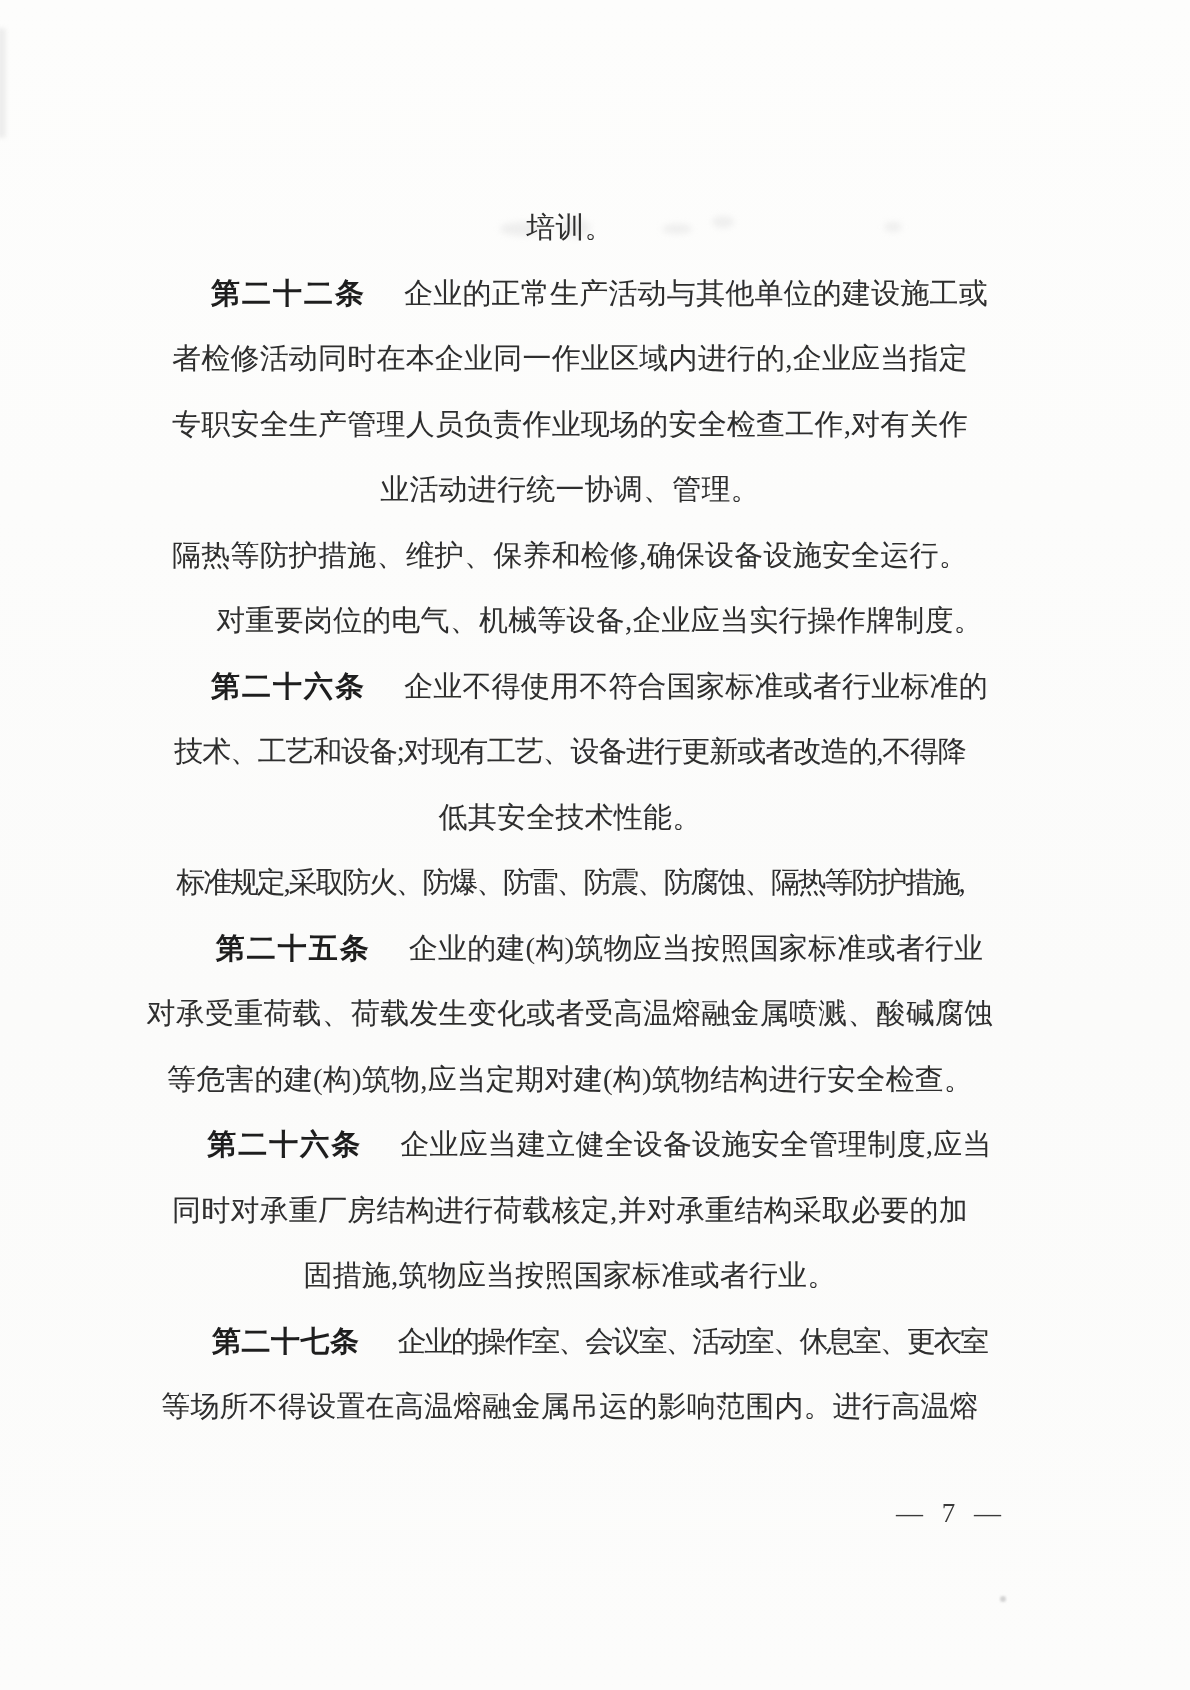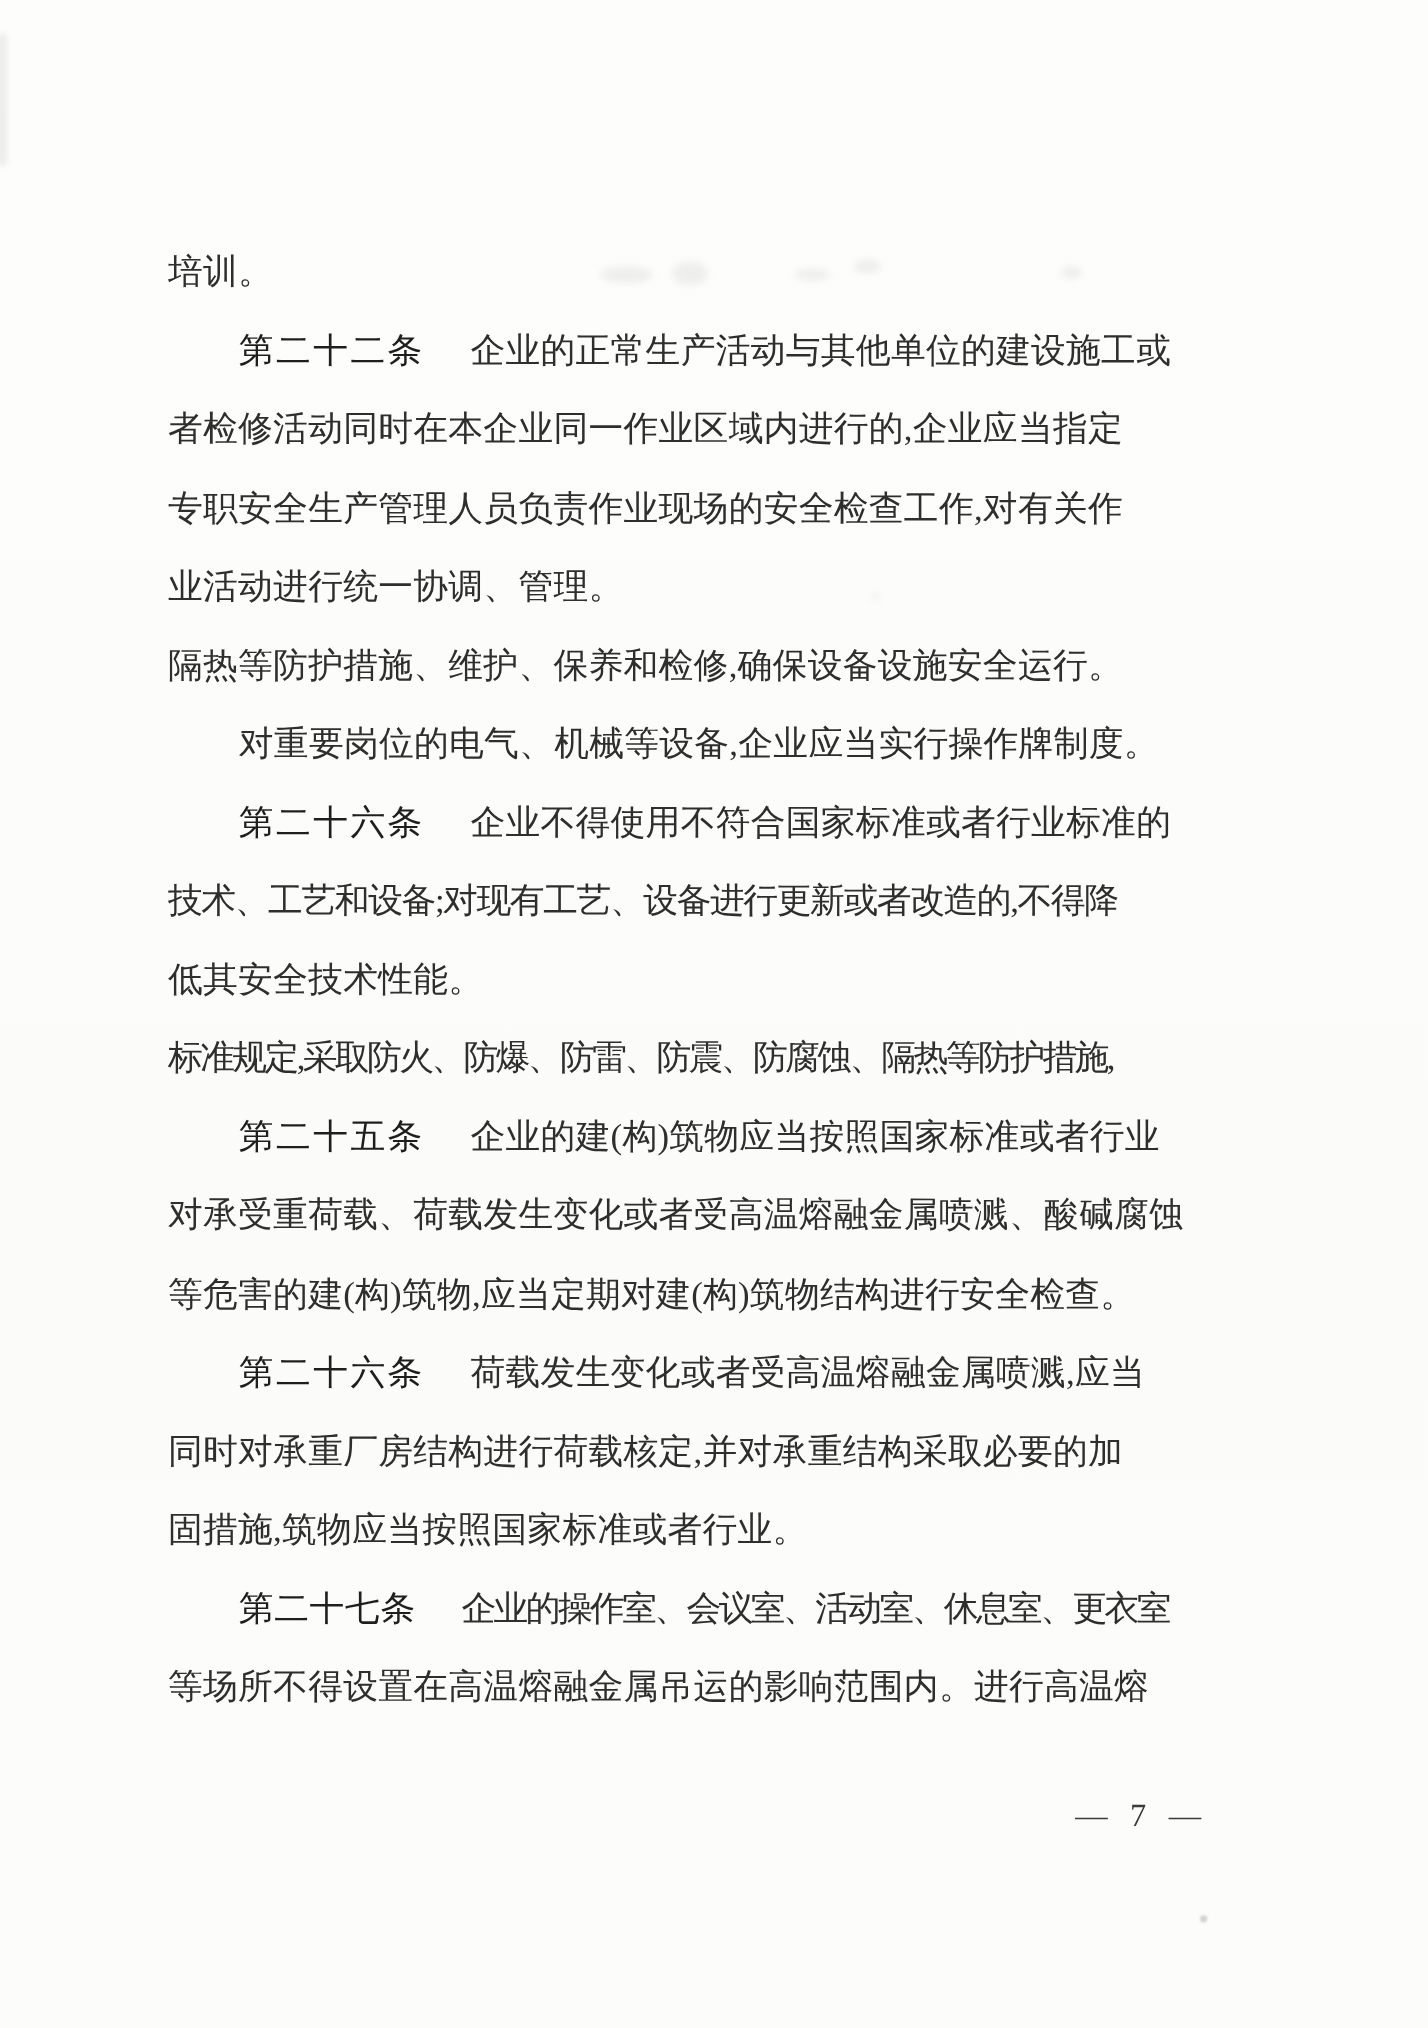--- a/index.html
+++ b/index.html
@@ -11,38 +11,39 @@
     height: 1690px;
     position: relative;
     background: #fcfcfb;
     overflow: hidden;
     font-family: "Liberation Serif", serif;
   }
   .page {
     position: absolute;
     inset: 0;
     background: linear-gradient(180deg, #fdfdfc 0%, #fbfbfa 60%, #fcfcfb 100%);
+    text-align: center;
   }
   .text-block {
     position: absolute;
     left: 140px;
     top: 195px;
     width: 860px;
   }
   .line {
     height: 65.5px;
     line-height: 65.5px;
     font-size: 29px;
     color: #2e2e2e;
     white-space: nowrap;
     letter-spacing: 0.2px;
   }
   .line .head {
     font-family: "Liberation Sans", sans-serif;
-    font-weight: 400;
+    font-weight: 700;
     color: #1e1e1e;
     margin-right: 38px;
     letter-spacing: 2px;
   }
   .indent {
     padding-left: 59px;
   }
   .tight {
     letter-spacing: -1.2px;
   }
@@ -150,21 +151,21 @@
 
     <div class="line">
       <span>对承受重荷载、荷载发生变化或者受高温熔融金属喷溅、酸碱腐蚀</span>
     </div>
 
     <div class="line">
       <span>等危害的建(构)筑物,应当定期对建(构)筑物结构进行安全检查。</span>
     </div>
 
     <div class="line indent">
-      <span class="head">第二十六条</span><span>荷载发生变化或者受高温熔融金属喷溅,应当</span>
+      <span class="head">第二十六条</span><span>企业应当建立健全设备设施安全管理制度,应当</span>
     </div>
 
     <div class="line">
       <span>同时对承重厂房结构进行荷载核定,并对承重结构采取必要的加</span>
     </div>
 
     <div class="line">
       <span>固措施,筑物应当按照国家标准或者行业。</span>
     </div>
 

